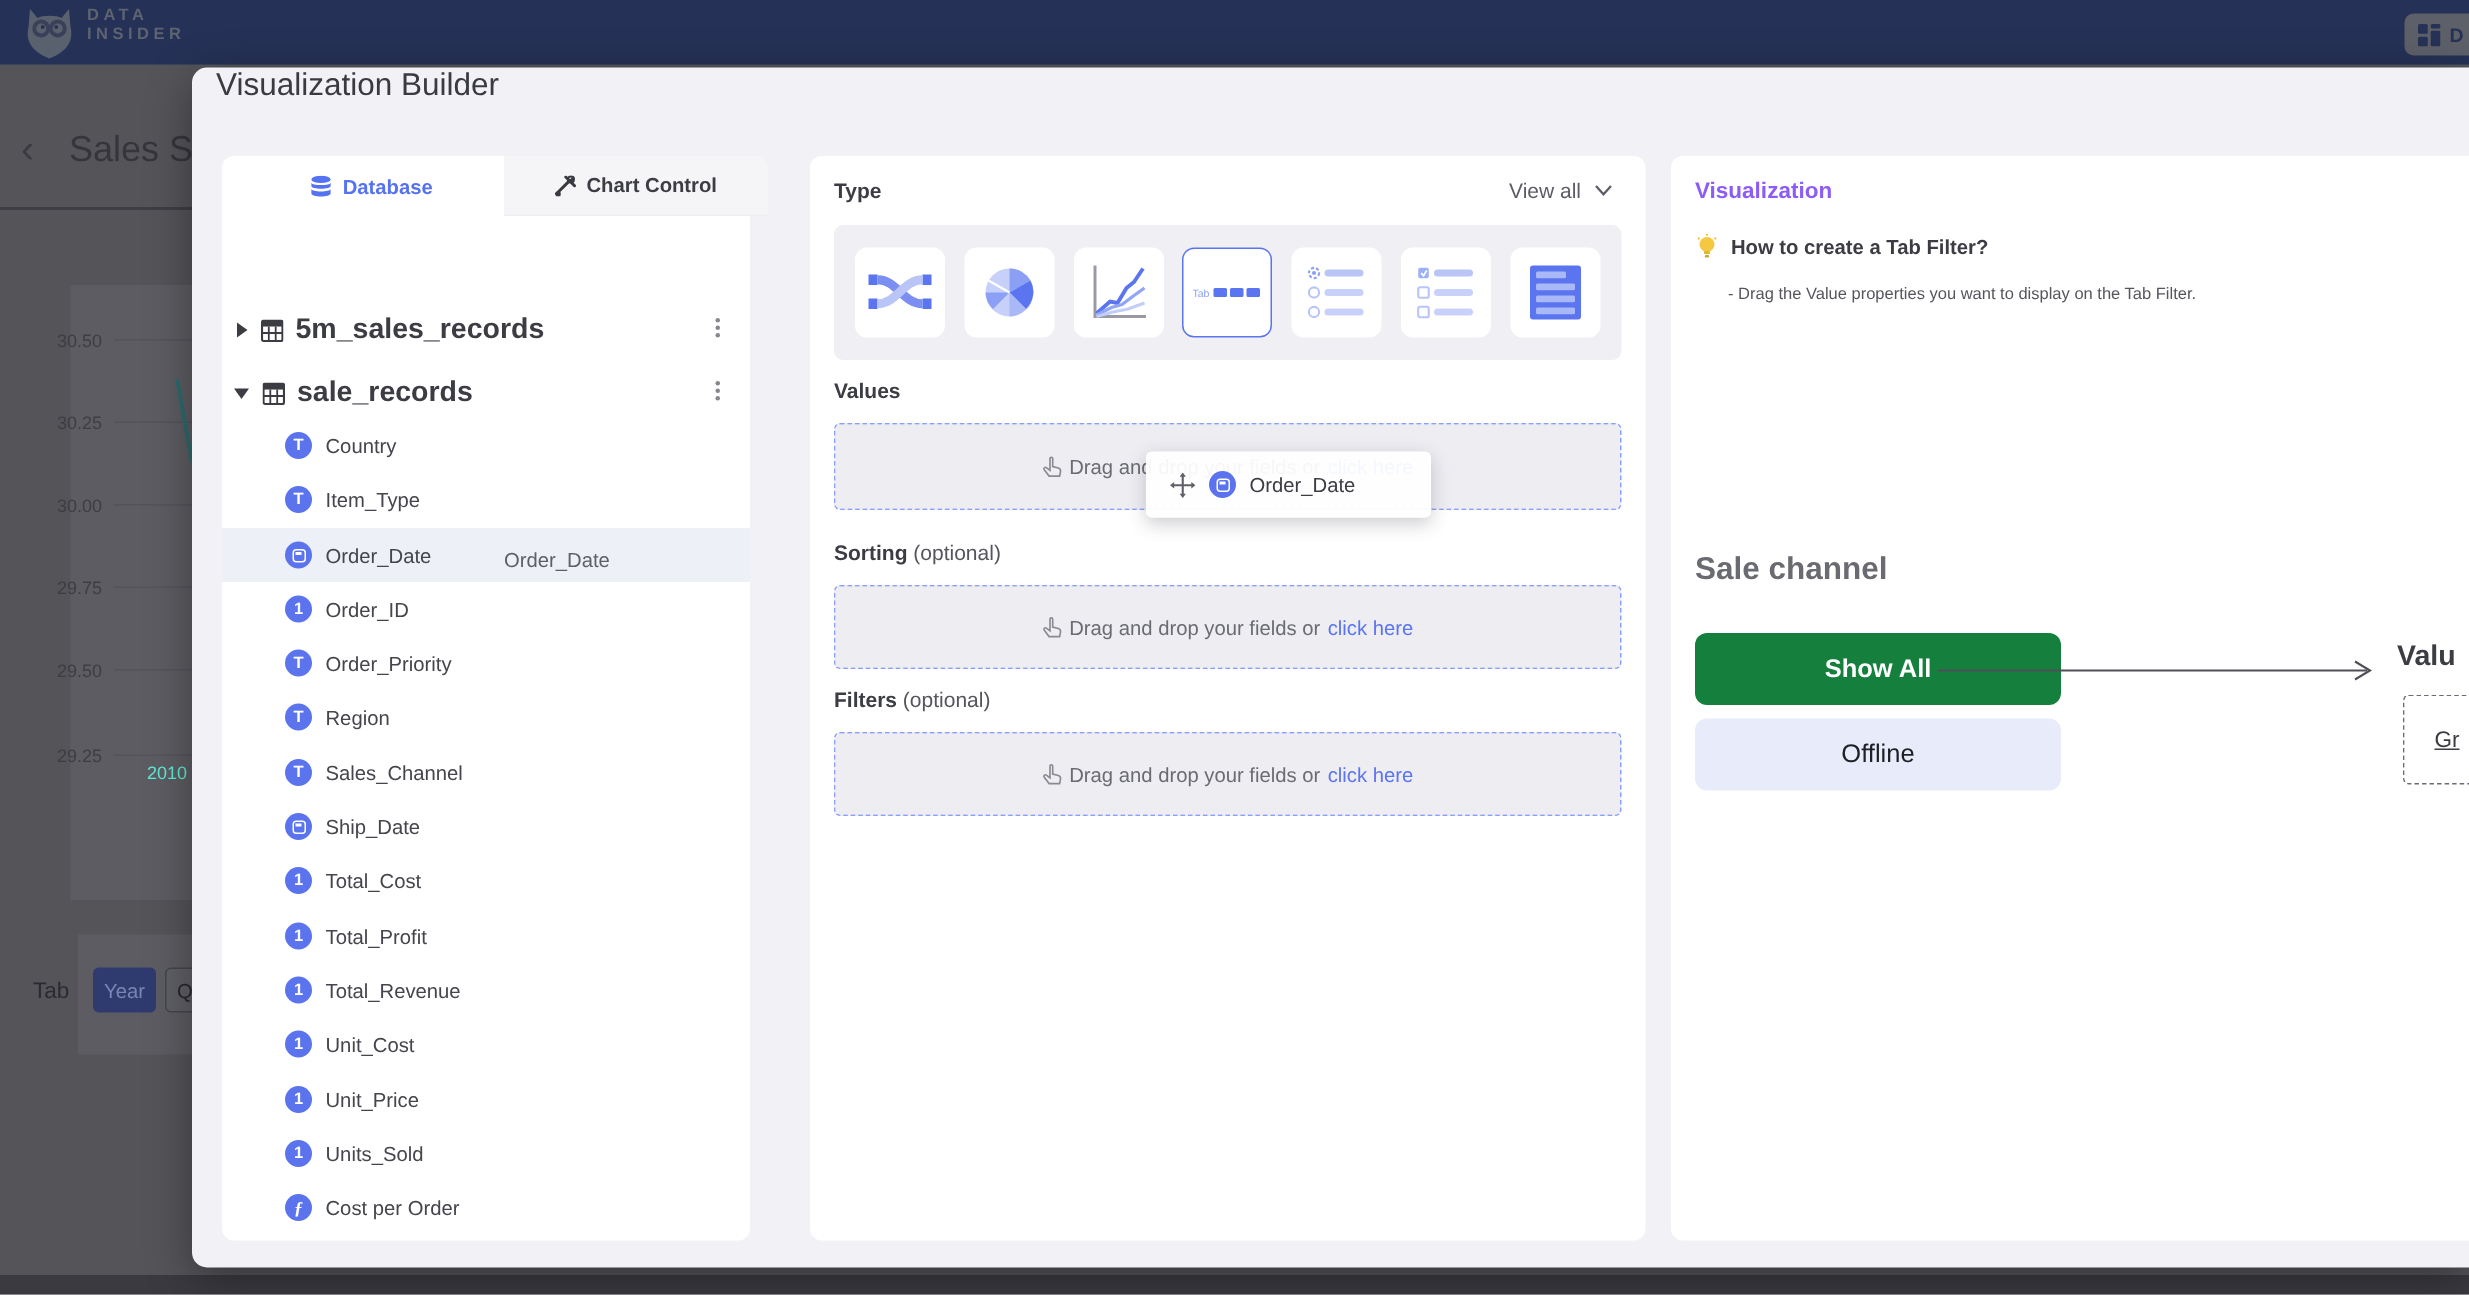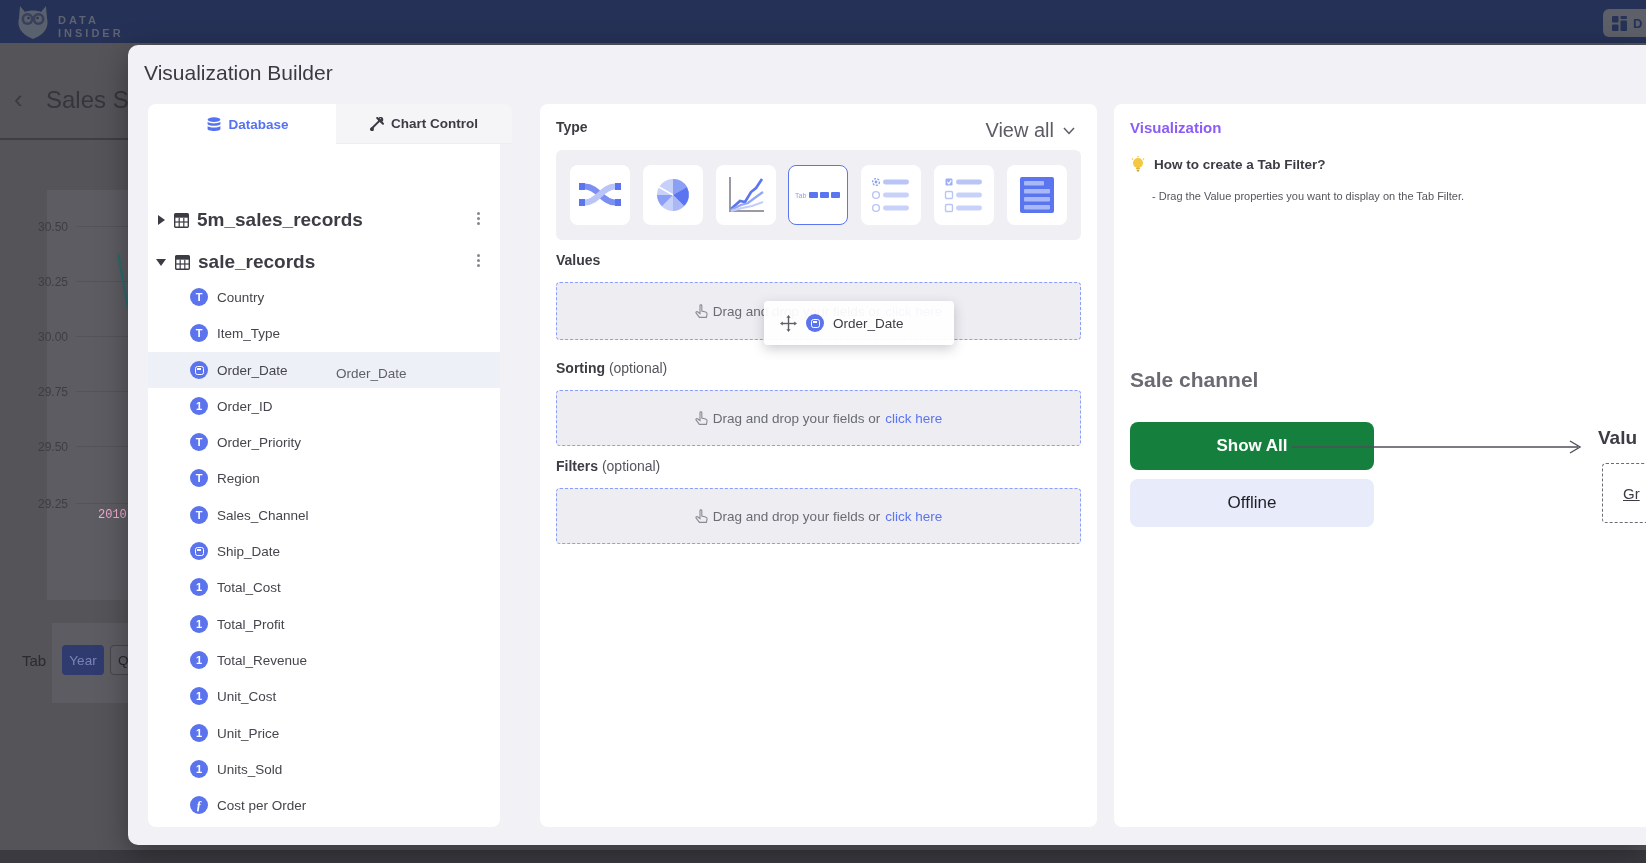--- a/index.html
+++ b/index.html
@@ -1,40 +1,40 @@
 <!DOCTYPE html>
 <html><head>
 <meta charset="utf-8">
 <style>
   * { margin:0; padding:0; box-sizing:border-box; }
   html,body { width:1646px; height:863px; overflow:hidden; }
   body { position:relative; font-family:"Liberation Sans", sans-serif; background:#545459; }
 
   
   .navbar { position:absolute; left:0; top:0; width:1646px; height:43px; background:#253156; }
-  .brand { position:absolute; left:16px; top:4px; display:flex; align-items:flex-end; gap:8px; }
+  .brand { position:absolute; left:16px; top:4px; display:flex; align-items:flex-start; gap:8px; }
   .brand-text { color:#5d6370; font-size:11px; font-weight:bold; letter-spacing:3px; line-height:13px; }
   .nav-right-btn { position:absolute; left:1603px; top:9px; width:60px; height:28px; background:#5d6069; border-radius:6px; display:flex; align-items:center; gap:6px; padding-left:9px; color:#263256; font-weight:bold; font-size:13px; }
   .bg-back { position:absolute; left:14px; top:84px; font-size:26px; color:#3a3a41; }
   .bg-title { position:absolute; left:46px; top:86px; font-size:24px; color:#35353c; font-weight:500; }
   .bg-header-line { position:absolute; left:0; top:138px; width:128px; height:2px; background:#3e3e44; }
   .bg-chart-card { position:absolute; left:47px; top:190px; width:81px; height:410px; background:#5c5c62; }
   .bg-ytick { position:absolute; width:40px; text-align:right; font-size:12px; color:#3d3d44; }
   .bg-grid { position:absolute; left:76px; width:52px; height:1px; background:#53535a; }
-  .bg-xtick { position:absolute; left:98px; top:508px; font-size:12px; color:#f9a8d4;font-family:Liberation Mono, monospace; }
+  .bg-xtick { position:absolute; left:98px; top:508px; font-size:12px; color:#5eead4; }
   .bg-line-svg { position:absolute; left:47px; top:190px; }
   .bg-tab-card { position:absolute; left:52px; top:623px; width:76px; height:80px; background:#5c5c62; }
   .bg-tab-label { position:absolute; left:22px; top:652px; font-size:15px; color:#2a2a30; }
   .bg-year-btn { position:absolute; left:62px; top:645px; width:42px; height:30px; background:#2f3a6e; border-radius:4px; color:#7b84b3; font-size:13.5px; display:flex; align-items:center; justify-content:center; }
   .bg-qu-btn { position:absolute; left:110px; top:645px; width:34px; height:30px; background:#5f5f66; border:1px solid #45454b; border-radius:4px; color:#27272d; font-size:13.5px; display:flex; align-items:center; justify-content:center; }
   .bg-footer { position:absolute; left:0; top:850px; width:1646px; height:13px; background:#3a3a40; }
 
   
   .modal { position:absolute; left:128px; top:45px; width:1518px; height:800px; background:#f2f2f6; border-radius:10px 0 0 10px; box-shadow:0 8px 30px rgba(0,0,0,0.35); }
-  .modal-title { position:absolute; left:16px; top:16px; font-size:21px; color:#3a3a41; font-weight:500; }
+  .modal-title { position:absolute; left:16px; top:0; font-size:21px; color:#3a3a41; font-weight:500; }
   .card { position:absolute; background:#fff; border-radius:8px; }
   .card-left  { left:20px;  top:59px; width:352px; height:723px; }
   .card-mid   { left:412px; top:59px; width:557px; height:723px; }
   .card-right { left:986px; top:59px; width:620px; height:723px; }
 
   
   .tabbar { position:absolute; left:12px; top:0; width:352px; height:40px; display:flex; }
   .tab { flex:1; display:flex; align-items:center; justify-content:center; gap:7px; font-size:13.5px; font-weight:bold; cursor:pointer; }
   .tab.active { color:#5472f2; background:#fff; border-radius:8px 0 0 0; }
   .tab.inactive { color:#3c3c44; background:#f5f5f8; border-radius:0 8px 0 0; border-bottom:1px solid #ededf2; }
@@ -55,21 +55,21 @@
   .ficon { width:18px; height:18px; border-radius:50%; background:#5b74ee; color:#fff; font-size:11px; font-weight:bold; display:flex; align-items:center; justify-content:center; flex:0 0 18px; }
   .ficon .dglyph { width:9px; height:9px; border:1.5px solid #fff; border-radius:2.5px; position:relative; }
   .ficon .dglyph::after { content:""; position:absolute; left:1px; top:1px; width:4px; height:2px; background:#fff; }
   .ficon .fglyph { font-style:italic; font-family:"Liberation Serif", serif; font-size:12px; }
   .frow .fname { font-size:13.5px; color:#45454d; margin-left:9px; }
   .drag-ghost { position:absolute; left:188px; top:262px; font-size:13.5px; color:#5f5f68; }
 
   
   .sec-head { position:absolute; left:16px; font-size:14px; font-weight:bold; color:#3c3c44; }
   .sec-head .opt { font-weight:normal; color:#55555e; }
-  .view-all { position:absolute; right:22px; top:15px; font-size:20px; color:#5c5c66; display:flex; align-items:center; gap:9px; cursor:pointer; }
+  .view-all { position:absolute; right:22px; top:15px; font-size:14px; color:#5c5c66; display:flex; align-items:center; gap:9px; cursor:pointer; }
   .type-strip { position:absolute; left:16px; top:46px; width:525px; height:90px; background:#f0f0f4; border-radius:6px; display:flex; align-items:center; justify-content:space-between; padding:0 14px; }
   .type-tile { width:60px; height:60px; background:#fff; border-radius:8px; display:flex; align-items:center; justify-content:center; cursor:pointer; }
   .type-tile.sel { border:1.5px solid #5b74f0; }
   .dropzone { position:absolute; left:16px; width:525px; border:1.3px dashed #8a9ffb; border-radius:4px; background:#ededf2; display:flex; align-items:center; justify-content:center; gap:5px; font-size:13.5px; color:#6b6b74; }
   .dz-values { top:178px; height:58px; }
   .dz-sort { top:286px; height:56px; }
   .dz-filter { top:384px; height:56px; }
   .dz-link { color:#5b74f0; cursor:pointer; }
   .vals-label { top:148px; }
   .sort-label { top:256px; }

